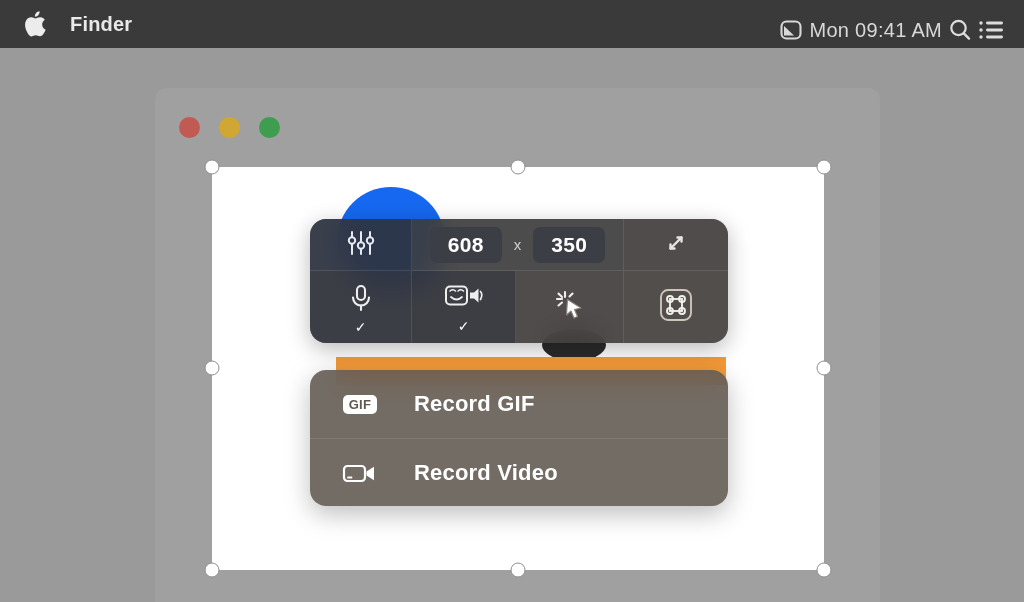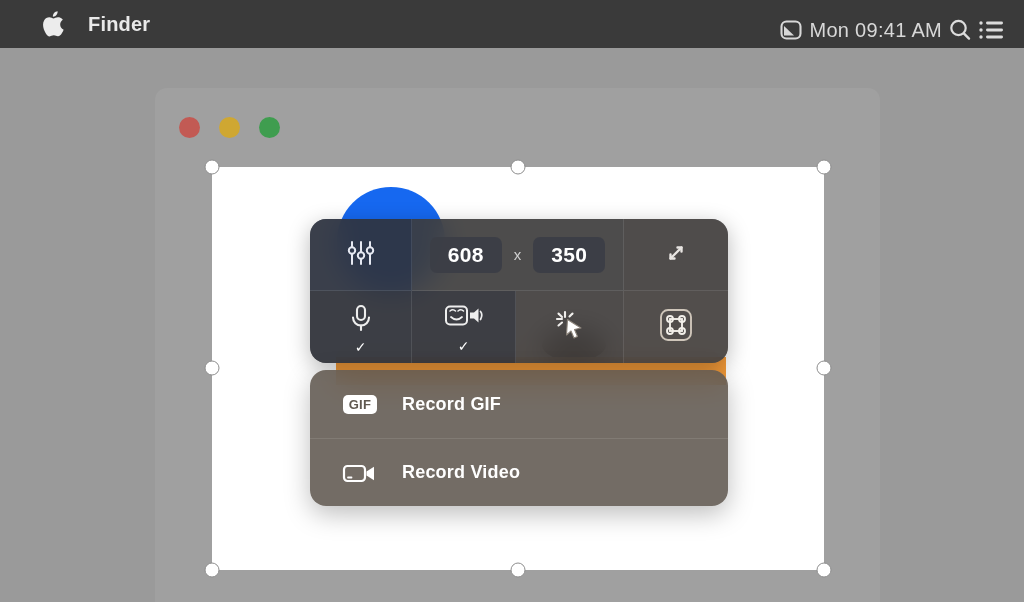--- a/index.html
+++ b/index.html
@@ -22,21 +22,21 @@
   #menubar {
     position: absolute;
     left: 0; top: 0;
     width: 1024px;
     height: 48px;
     background: #3a3a3a;
     display: flex;
     align-items: center;
     z-index: 60;
   }
-  .mb-left { display: flex; align-items: center; gap: 0; padding-left: 40px; }
+  .mb-left { display: flex; align-items: center; gap: 0; padding-left: 22px; }
   .mb-right {
     margin-left: auto;
     display: flex;
     align-items: center;
     gap: 5px;
     padding-right: 18px;
     margin-top: 12px;
   }
   #apple-logo {
     width: 26px; height: 30px;
@@ -127,21 +127,21 @@
     left: 310px; top: 219px;
     width: 418px;
     border-radius: 16px;
     overflow: hidden;
     background: rgba(52,52,56,0.86);
     backdrop-filter: blur(14px);
     z-index: 30;
     box-shadow: 0 6px 22px rgba(0,0,0,0.28);
   }
   .tb-row { display: flex; }
-  .tb-row-top { height: 72px; }
+  .tb-row-top { height: 52px; }
   .tb-row-bottom { height: 72px; }
   .tb-row-top .tb-cell { border-bottom: 1px solid rgba(255,255,255,0.10); }
 
   .tb-cell {
     display: flex;
     align-items: center;
     justify-content: center;
     position: relative;
   }
   .tb-div { border-right: 1px solid rgba(255,255,255,0.10); }
@@ -183,28 +183,28 @@
     border-radius: 16px;
     background: rgba(96,88,80,0.88);
     backdrop-filter: blur(14px);
     overflow: hidden;
     z-index: 35;
     box-shadow: 0 8px 26px rgba(0,0,0,0.26);
   }
   .menu-item {
     display: flex;
     align-items: center;
-    gap: 22px;
+    gap: 34px;
     height: 68px;
     padding-left: 30px;
   }
   .menu-item + .menu-item { border-top: 1px solid rgba(255,255,255,0.10); text-align: right; }
   .menu-label {
     color: #ffffff;
-    font-size: 18px;
+    font-size: 22px;
     font-weight: bold;
     letter-spacing: 0.2px;
   }
   .menu-icon { width: 40px; display: flex; align-items: center; justify-content: center; }
   .gif-badge {
     background: #ffffff;
     color: #5f584f;
     font-size: 13px;
     font-weight: bold;
     border-radius: 5px;

